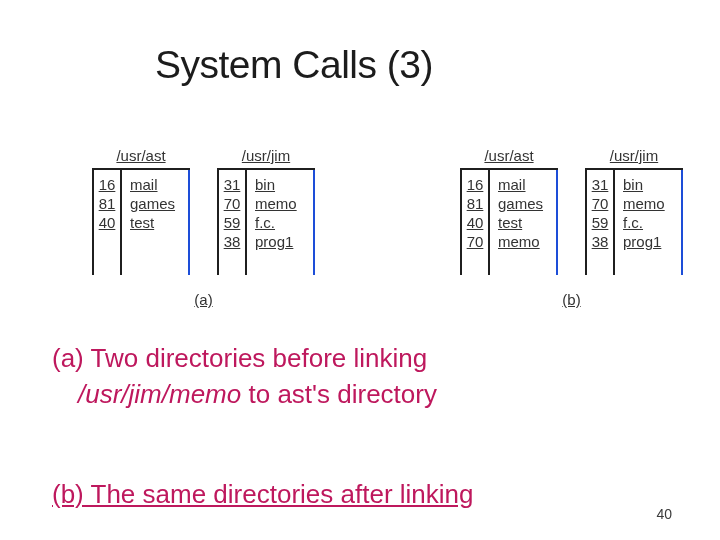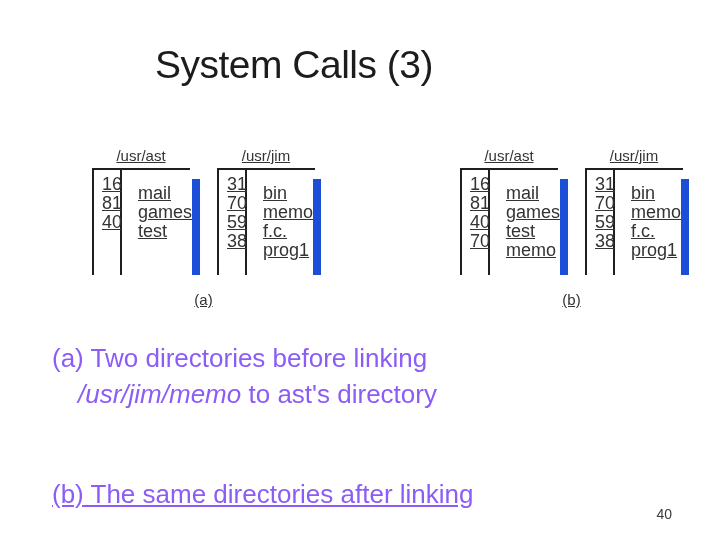--- a/index.html
+++ b/index.html
@@ -57,48 +57,46 @@
     width: 30px;
     box-sizing: border-box;
     border-left: 2px solid #1f1f1f;
     border-right: 2px solid #1f1f1f;
     padding-top: 5px;
     text-align: center;
   }
   .dirtable .col-names {
     flex: 1;
     box-sizing: border-box;
-    border-right: 8px solid #1d4ed8;
+    border-right: 2px solid #1d4ed8;
     padding: 5px 0 0 8px;
-    margin-top: 9px;
   }
   .dirtable .cell {
-    font-size: 18px;
+    font-size: 15px;
     line-height: 19px;
     white-space: nowrap;
     color: #333333;
-    padding-left: 8px;
   }
   .fig-label {
     position: absolute;
     top: 291px;
     text-align: center;
     font-size: 15px;
     color: #333333;
   }
   .fig-label.a { left: 92px;  width: 223px; }
   .fig-label.b { left: 460px; width: 223px; }
 
   
   .caption {
     position: absolute;
     left: 52px;
     font-size: 26px;
     line-height: 36px;
-    color: #8b5cf6;
+    color: #be185d;
     white-space: nowrap;
   }
   .caption-a { top: 340px; }
   .caption-b { top: 476px; text-decoration: underline; }
   .caption .indent { padding-left: 26px; }
   .caption .ital { font-style: italic; }
 
   
   .page-number {
     position: absolute;

